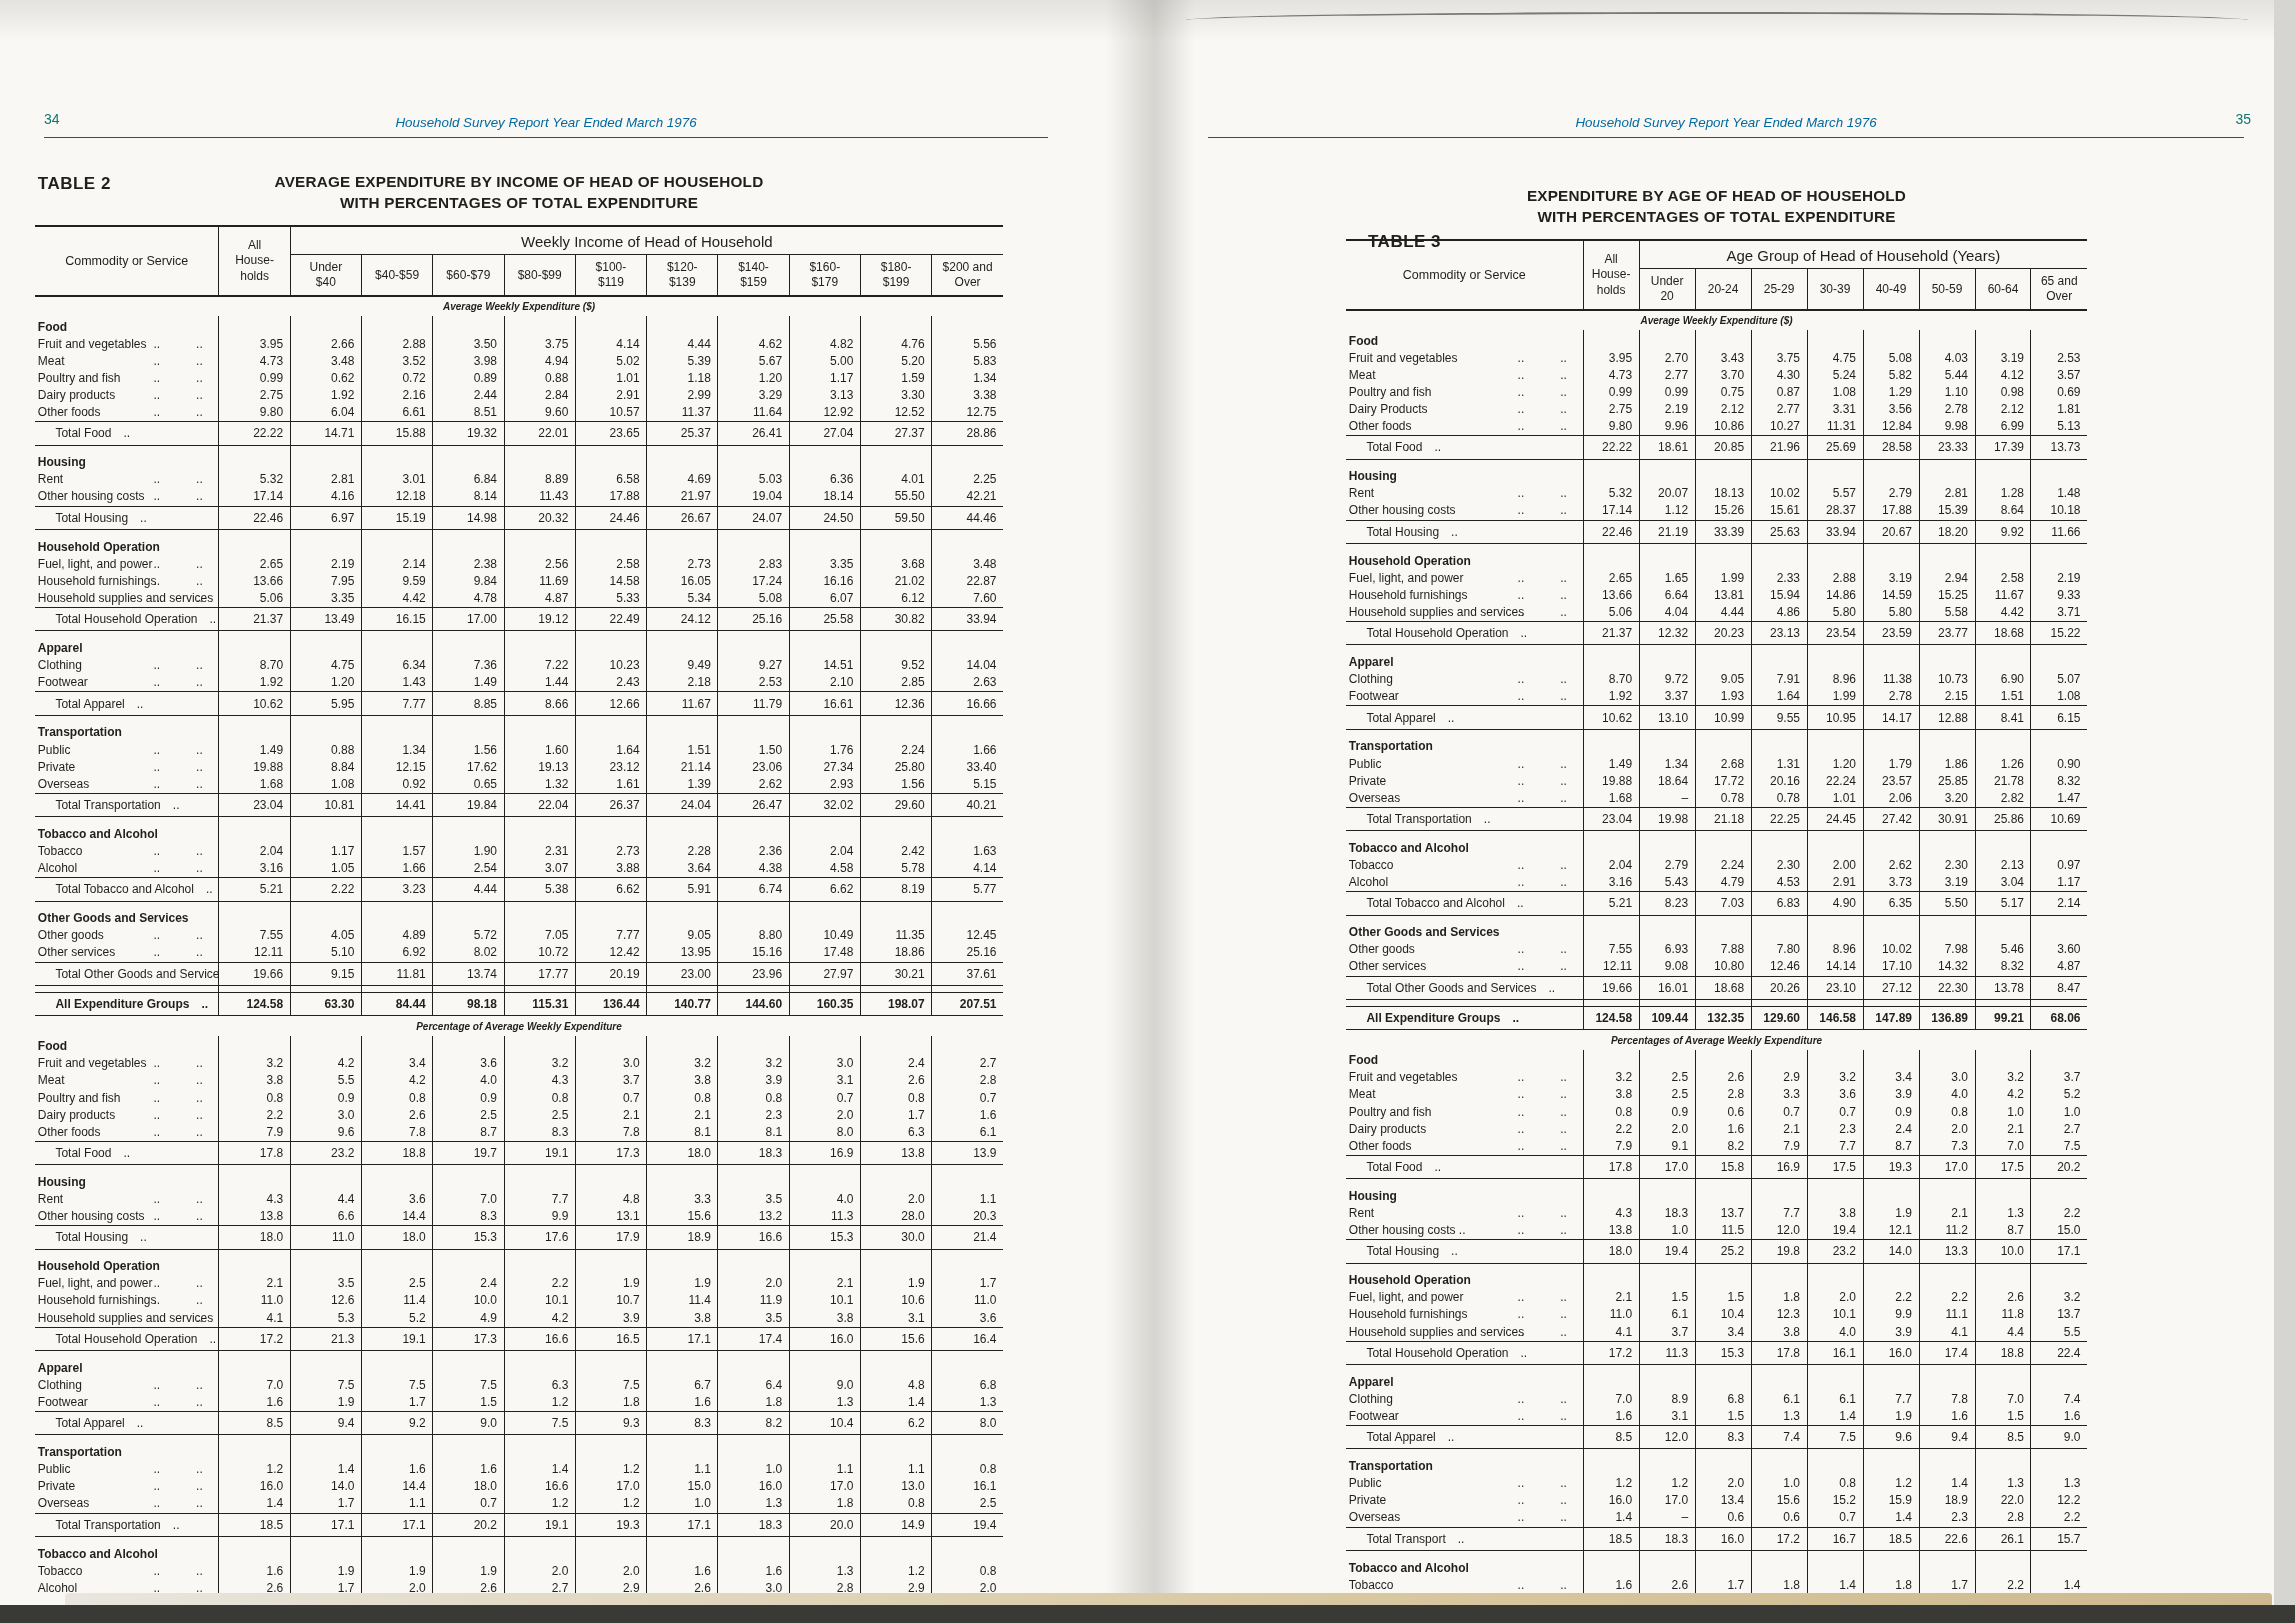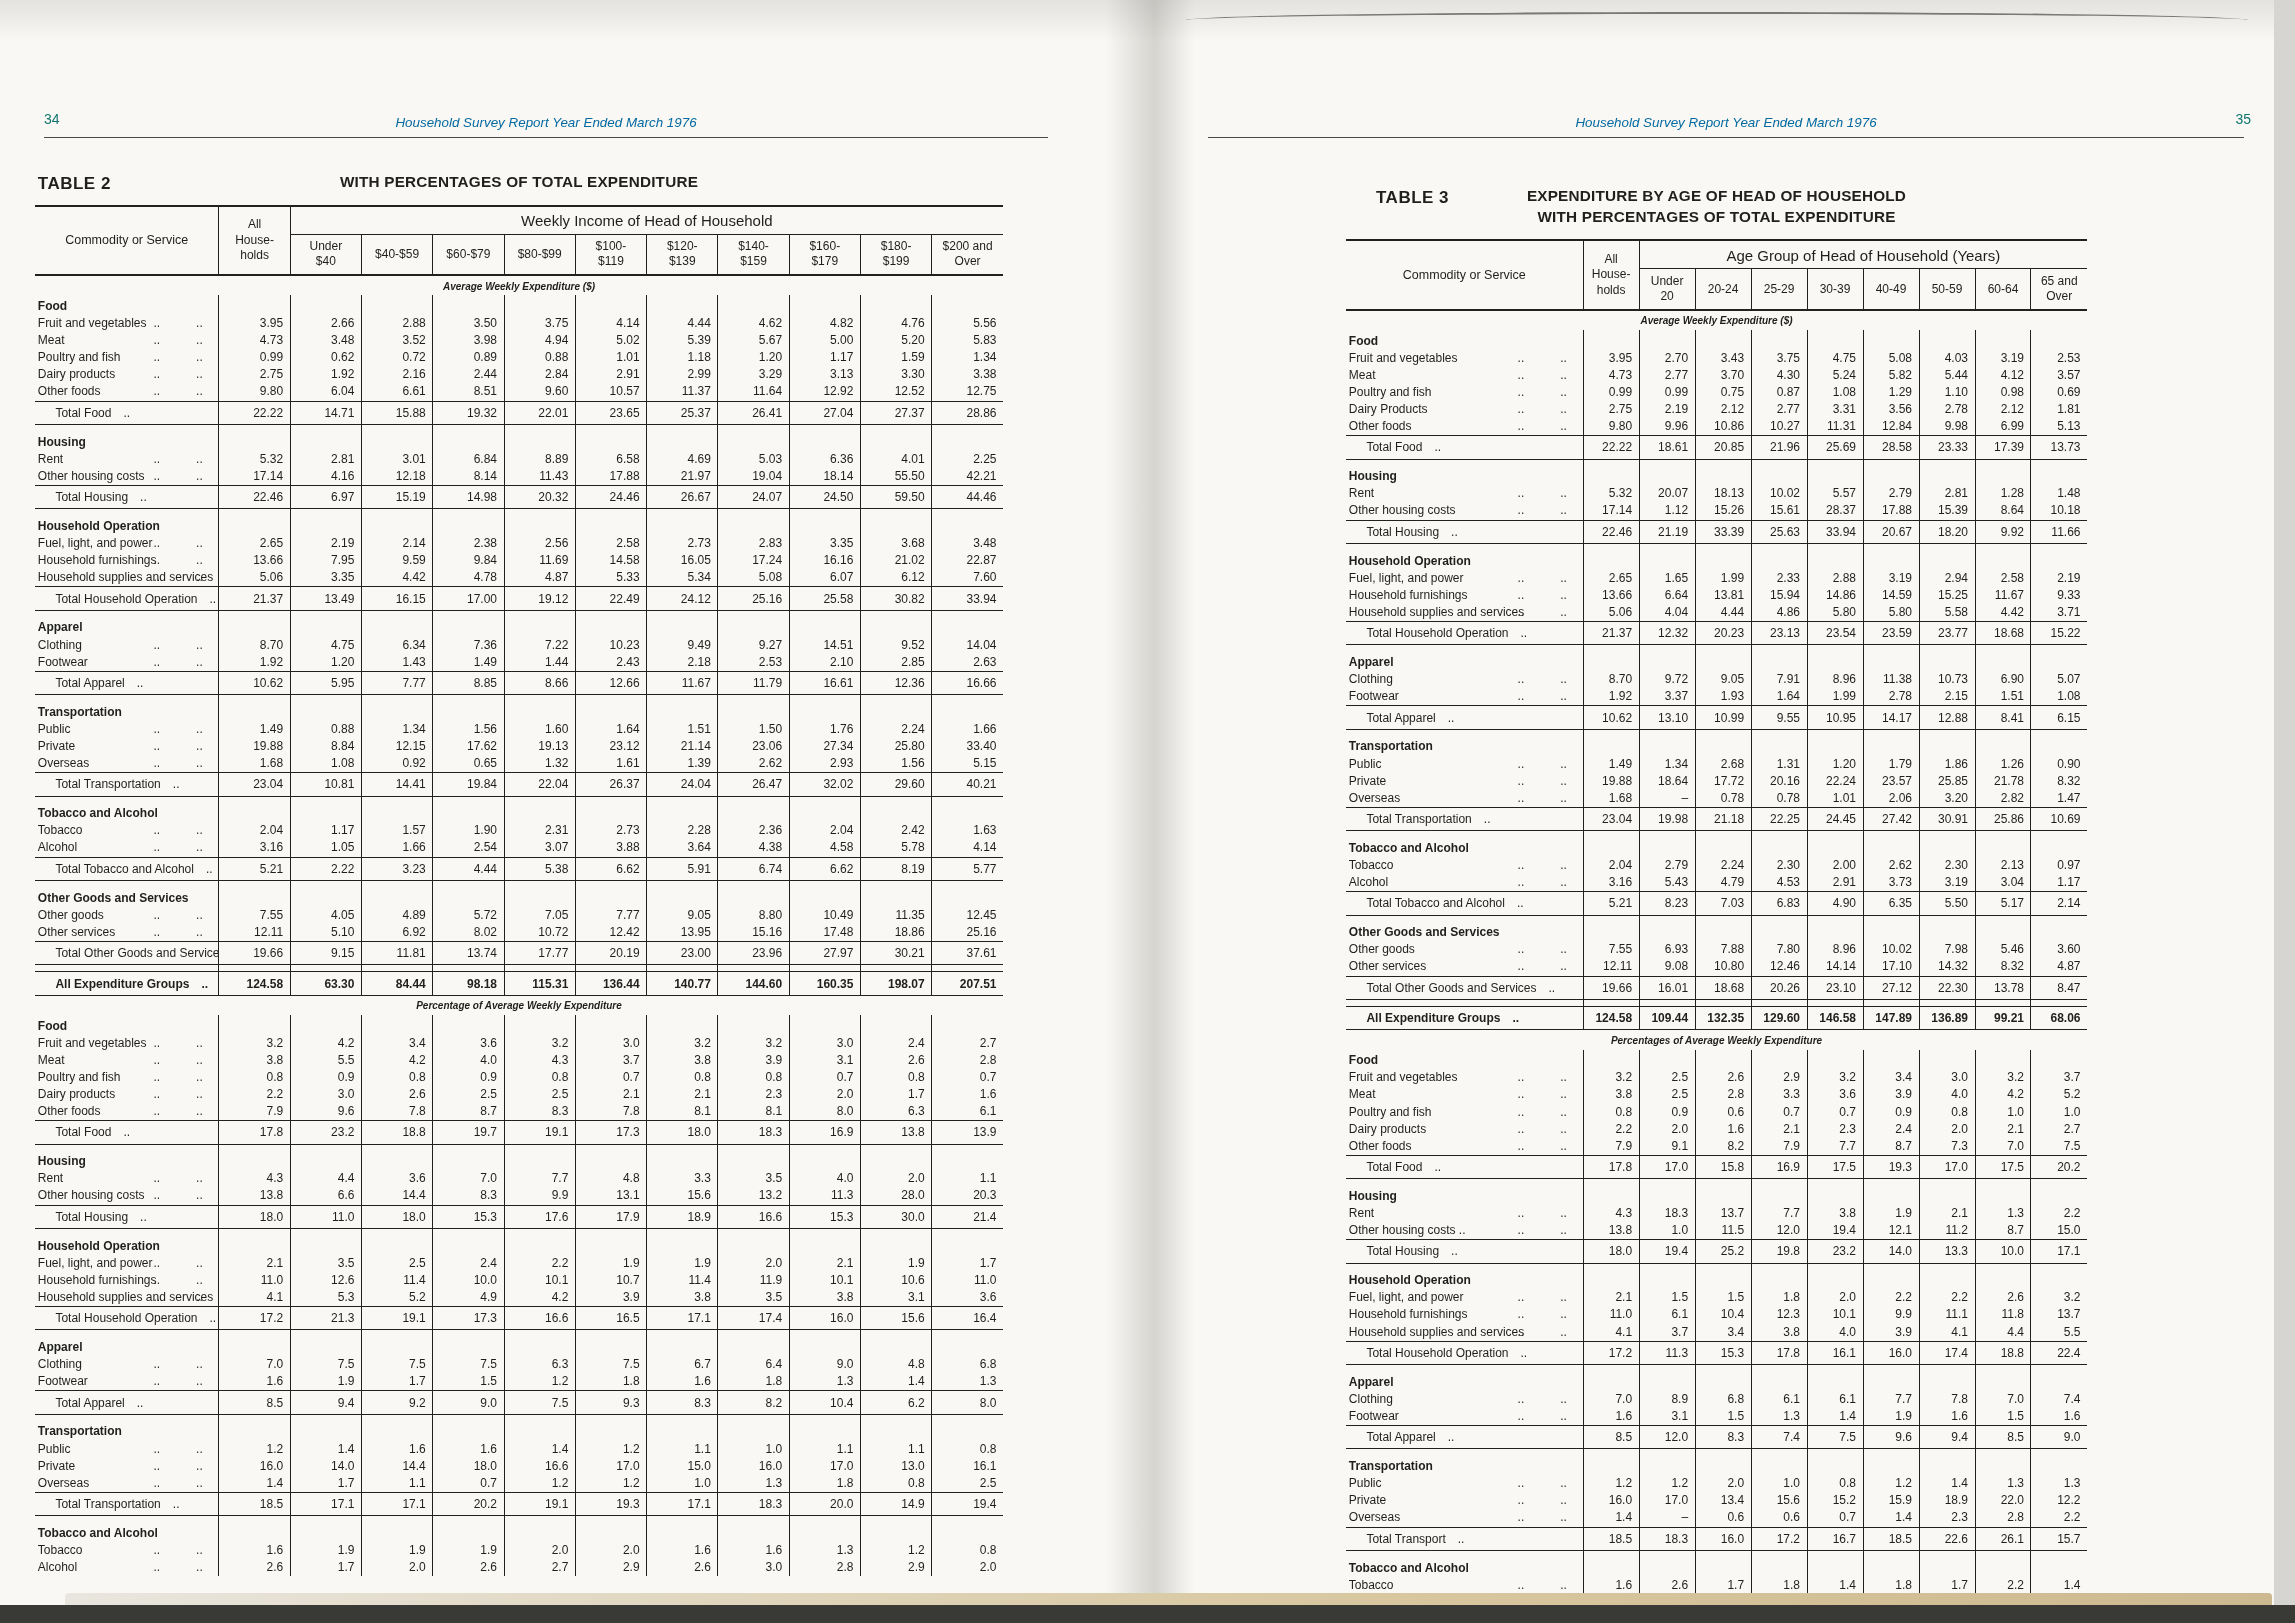--- a/index.html
+++ b/index.html
@@ -22,21 +22,21 @@
   .pageno{position:absolute;top:111px;font-size:14px;color:#0f766e;}
   .pn-left{left:44px;}
   .pn-right{right:44px;}
 
   .page{position:absolute;}
   .page-left{left:35px;top:172px;width:968px;}
   .page-right{left:1346px;top:186px;width:741px;}
 
   .titleblock{position:relative;text-align:center;margin-bottom:12px;}
   .tbl-label{position:absolute;left:2.8px;top:1.9px;font-size:17px;font-weight:bold;letter-spacing:0.5px;}
-  .page-right .tbl-label{left:30px;}
+  .page-right .tbl-label{left:22px;margin-top:44px;}
   .tbl-title{font-size:15.3px;font-weight:bold;letter-spacing:0.2px;line-height:1.35;}
 
   table.rpt{width:100%;border-collapse:collapse;table-layout:fixed;}
   .rpt th,.rpt td{font-size:12px;vertical-align:middle;overflow:hidden;}
   .rpt th{font-weight:normal;}
   .vline{border-left:1.4px solid #21211f;}
   thead th{border-bottom:2.3px solid #21211f;}
   thead tr:first-child th{border-top:2.3px solid #21211f;}
   th.span-h{border-bottom:1.4px solid #21211f;padding:5.6px 0 4.6px;font-size:15px;}
   th.col-h{white-space:pre-line;text-align:center;padding:4.6px 0.9px;line-height:1.25;font-size:12px;}
@@ -62,20 +62,21 @@
 <div class="top-curve"></div>
 
 <div class="pageno pn-left">34</div>
 <div class="rh rh-left">Household Survey Report Year Ended March 1976</div>
 <div class="rh rh-right">Household Survey Report Year Ended March 1976</div>
 <div class="pageno pn-right">35</div>
 
 <div class="page page-left">
   <div class="titleblock">
     <div class="tbl-label">TABLE 2</div>
+    <div class="tbl-title">AVERAGE EXPENDITURE BY INCOME OF HEAD OF HOUSEHOLD</div>
     <div class="tbl-title">WITH PERCENTAGES OF TOTAL EXPENDITURE</div>
   </div>
   <div>
       <table class="rpt">
         <colgroup>
           <col style="width:19%">
           <col span="11">
         </colgroup>
         <thead>
           <tr>

